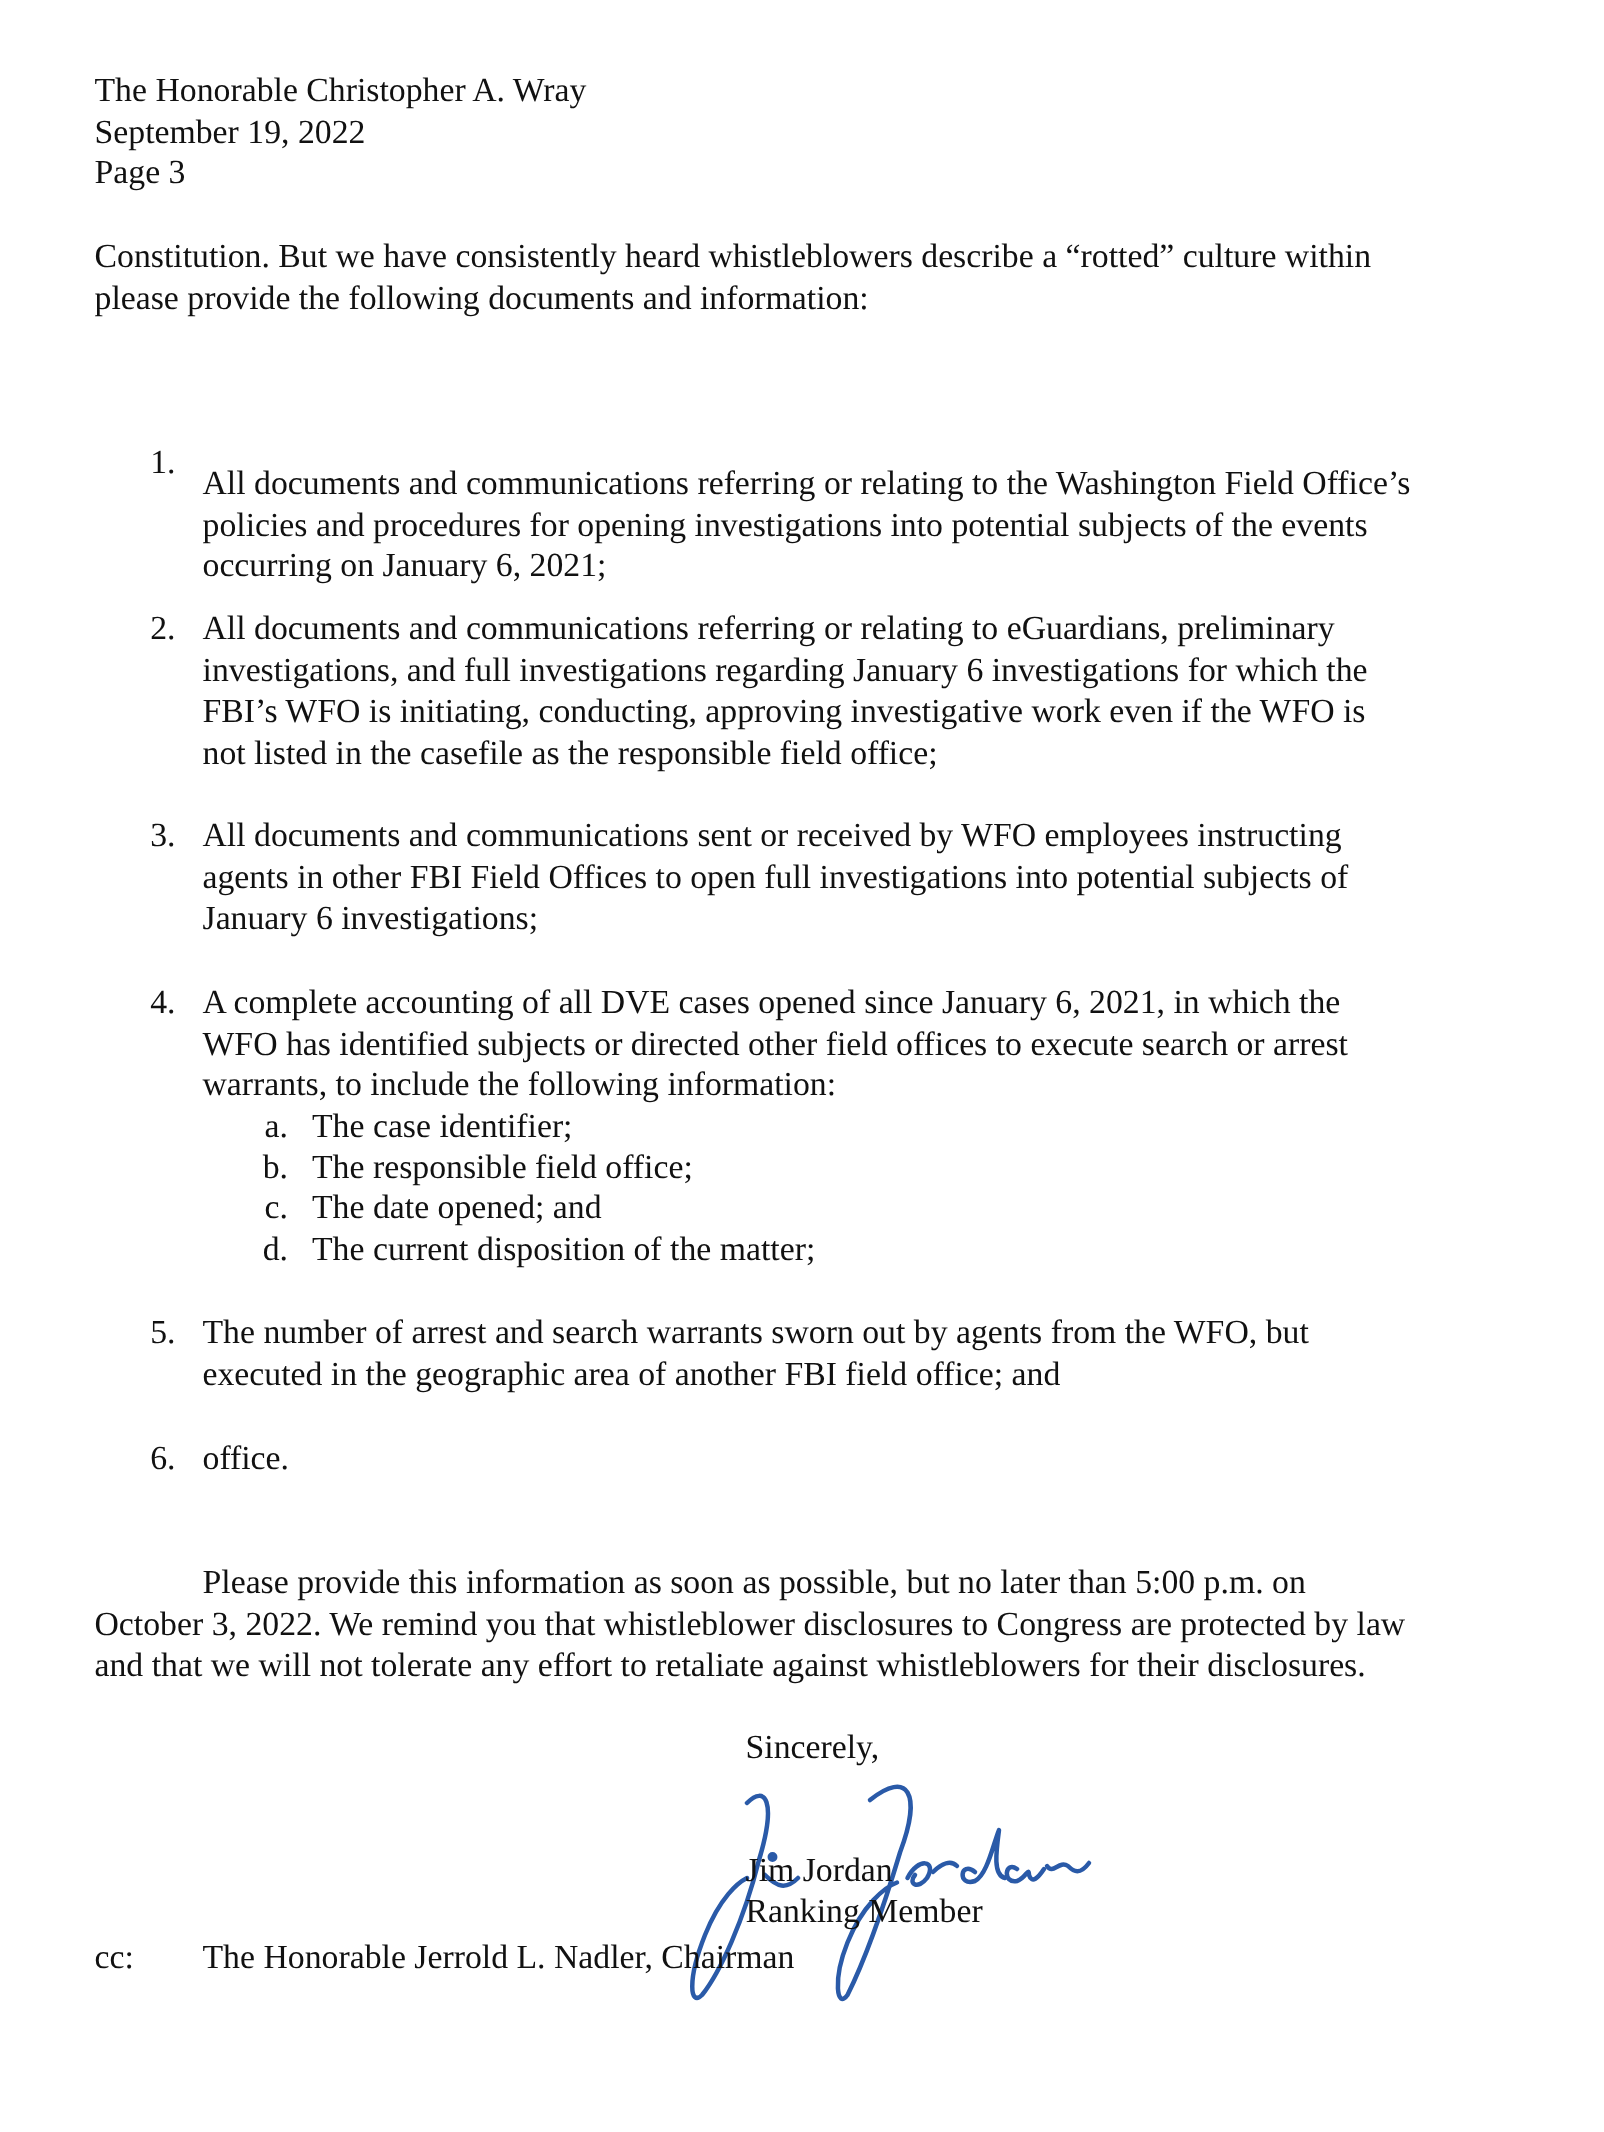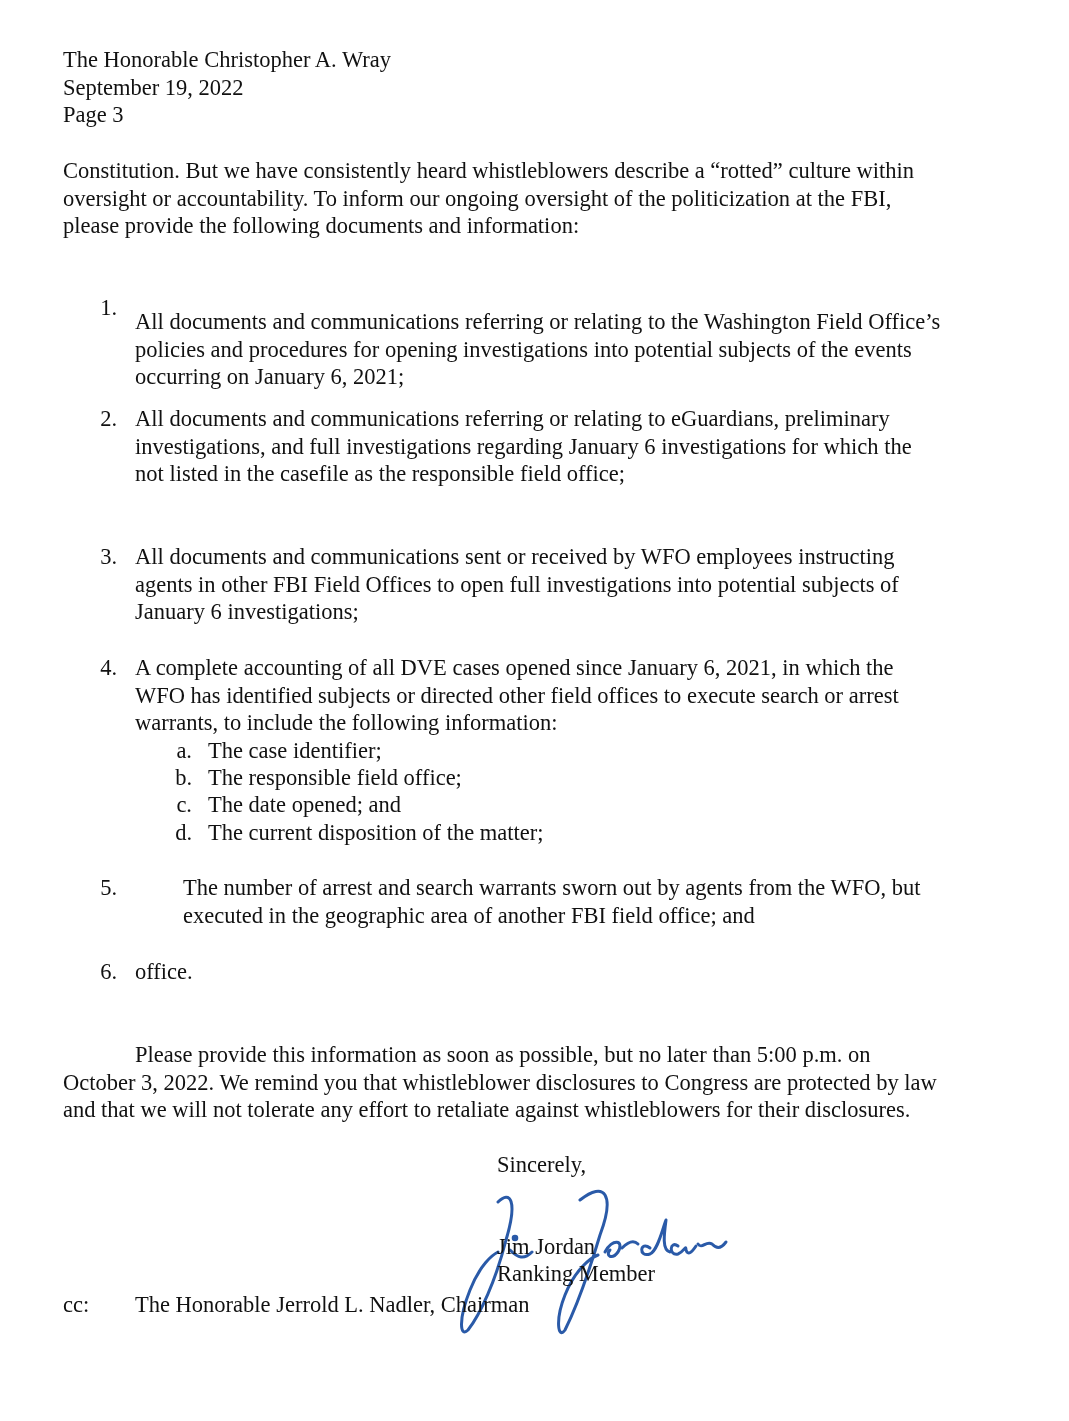--- a/index.html
+++ b/index.html
@@ -28,40 +28,40 @@
 <div>
 
   <div class="abs header">
     <div class="line">The Honorable Christopher A. Wray</div>
     <div class="line">September 19, 2022</div>
     <div class="line">Page 3</div>
   </div>
 
   <div class="abs para1">
     <div class="line">Constitution. But we have consistently heard whistleblowers describe a “rotted” culture within</div>
-    <div class="line">oversight or accountability. To inform our ongoing oversight of the politicization at the FBI,</div>
     <div class="line">please provide the following documents and information:</div>
   </div>
 
   <div class="abs list">
 
     <div>
       <span class="item-num" style="left:87px; top:294px;">1.</span>
       <div class="item-text" style="left:135px; top:308px;">
         <div class="line">All documents and communications referring or relating to the Washington Field Office’s</div>
         <div class="line">policies and procedures for opening investigations into potential subjects of the events</div>
         <div class="line">occurring on January 6, 2021;</div>
       </div>
     </div>
 
     <div>
       <span class="item-num" style="left:87px; top:405px;">2.</span>
       <div class="item-text" style="left:135px; top:405px;">
         <div class="line">All documents and communications referring or relating to eGuardians, preliminary</div>
         <div class="line">investigations, and full investigations regarding January 6 investigations for which the</div>
+        <div class="line">FBI’s WFO is initiating, conducting, approving investigative work even if the WFO is</div>
         <div class="line">not listed in the casefile as the responsible field office;</div>
       </div>
     </div>
 
     <div>
       <span class="item-num" style="left:87px; top:543px;">3.</span>
       <div class="item-text" style="left:135px; top:543px;">
         <div class="line">All documents and communications sent or received by WFO employees instructing</div>
         <div class="line">agents in other FBI Field Offices to open full investigations into potential subjects of</div>
         <div class="line">January 6 investigations;</div>
@@ -82,21 +82,21 @@
         <span class="sub-text line" style="left:208px; top:764px;">The responsible field office;</span>
         <span class="sub-letter" style="left:172px; top:791px;">c.</span>
         <span class="sub-text line" style="left:208px; top:791px;">The date opened; and</span>
         <span class="sub-letter" style="left:172px; top:819px;">d.</span>
         <span class="sub-text line" style="left:208px; top:819px;">The current disposition of the matter;</span>
       </div>
     </div>
 
     <div>
       <span class="item-num" style="left:87px; top:874px;">5.</span>
-      <div class="item-text" style="left:135px; top:874px;margin-left:48px;">
+      <div class="item-text" style="left:135px; top:874px;">
         <div class="line">The number of arrest and search warrants sworn out by agents from the WFO, but</div>
         <div class="line">executed in the geographic area of another FBI field office; and</div>
       </div>
     </div>
 
     <div>
       <span class="item-num" style="left:87px; top:958px;">6.</span>
       <div class="item-text" style="left:135px; top:958px;">
         <div class="line">office.</div>
       </div>

